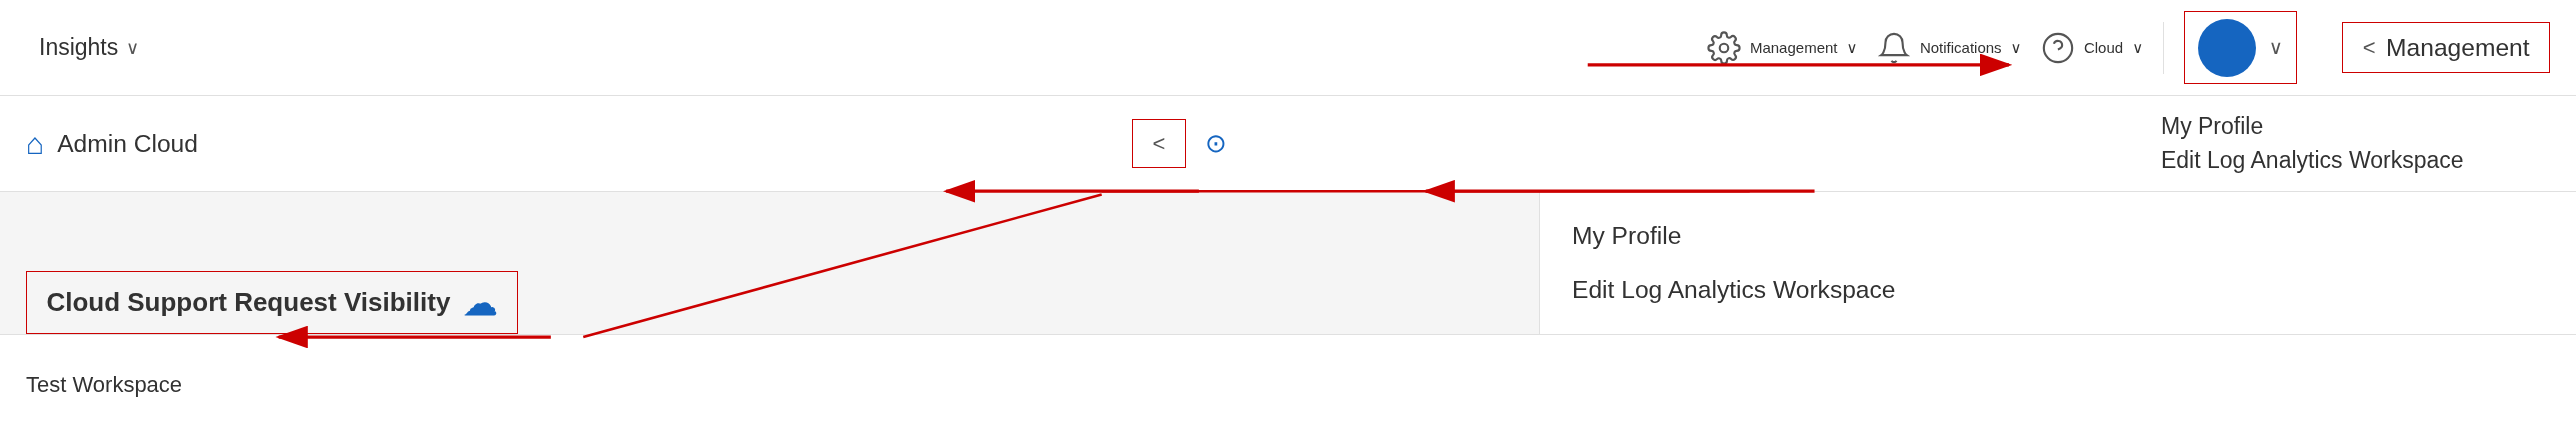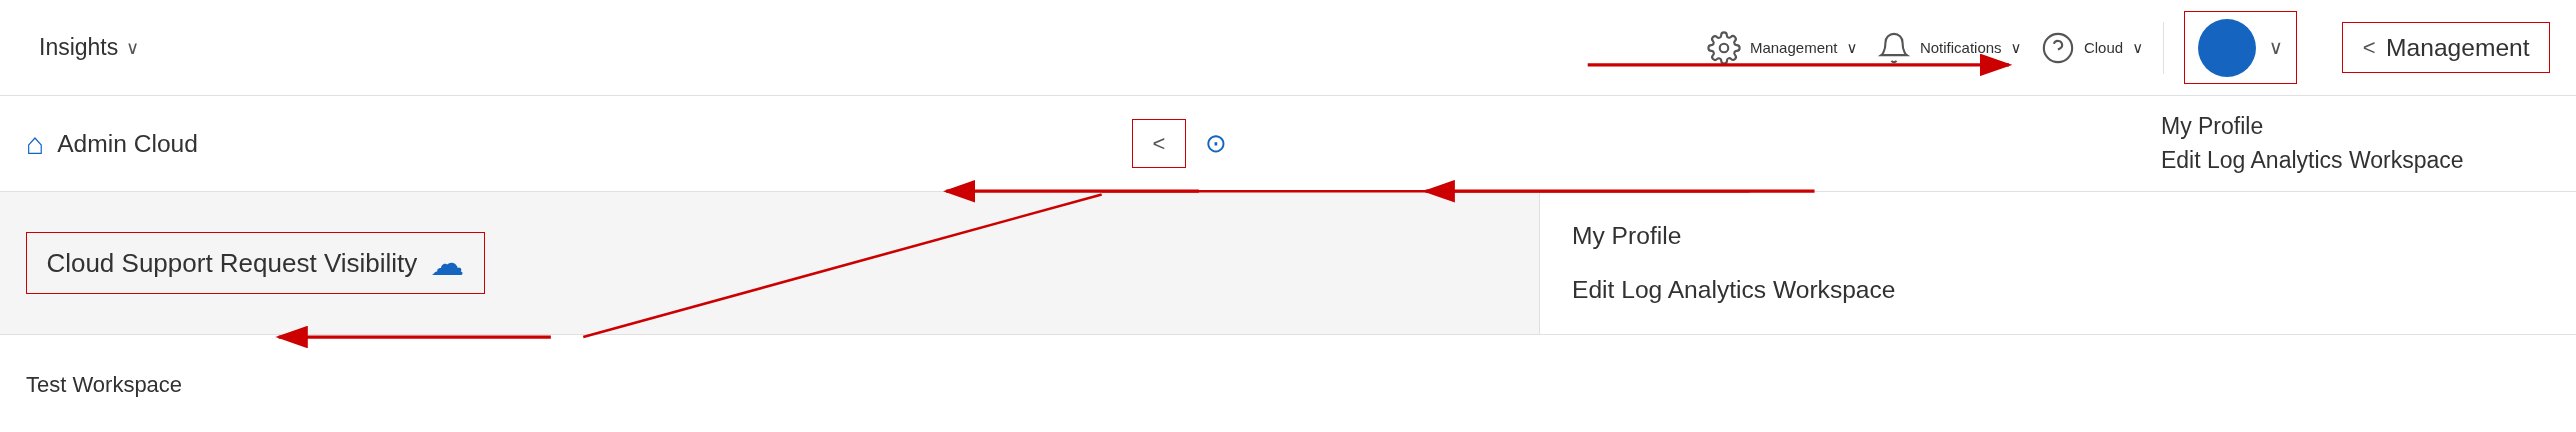--- a/index.html
+++ b/index.html
@@ -144,23 +144,24 @@
       display: flex;
       align-items: stretch;
       height: 143px;
       background: #f5f5f5;
       border-bottom: 0.6px solid #e0e0e0;
     }
 
     .third-row-left {
       flex: 1;
       display: flex;
-      align-items: center;
+      align-items: flex-end;
       padding: 0 26px;
       background: #f5f5f5;
+      font-weight: bold;
     }
 
     .cloud-support-box {
       display: flex;
       align-items: center;
       gap: 13px;
       border: 1.9px solid #cc0000;
       padding: 10.4px 19.4px;
       font-size: 26px;
       color: #323232;

